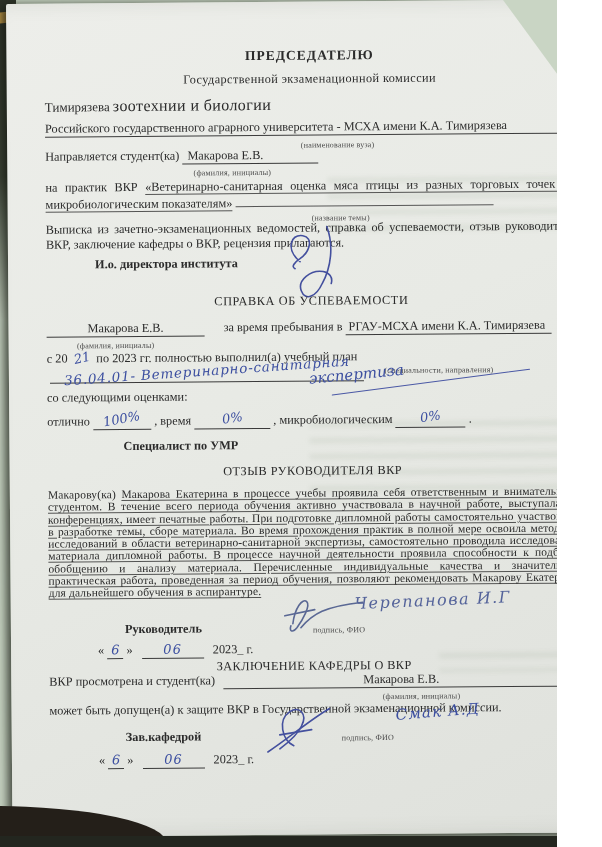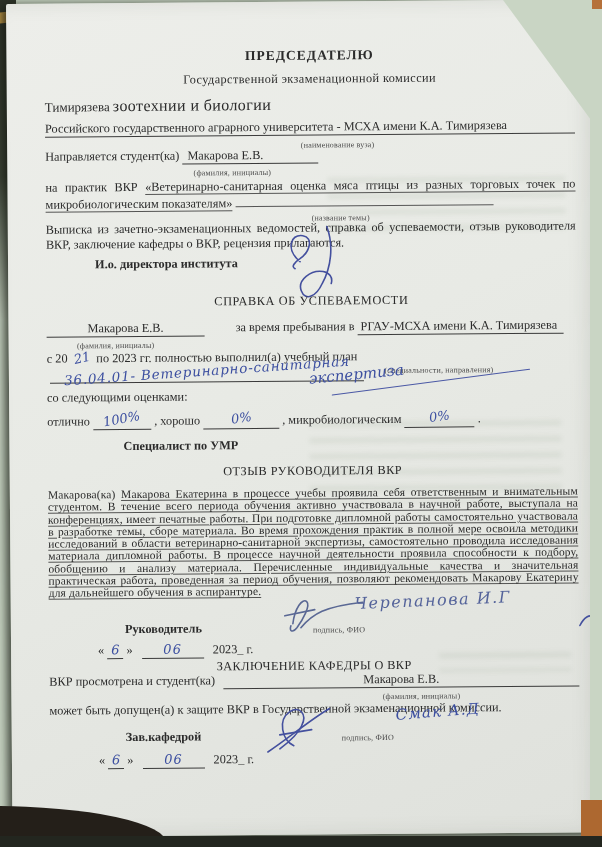--- a/index.html
+++ b/index.html
@@ -1,16 +1,16 @@
 <!DOCTYPE html>
 <html><head>
 <meta charset="utf-8">
 <style>
   html,body{margin:0;padding:0;}
-  .scene{position:relative;width:602px;height:847px;background:#c3cfbe;overflow:hidden;
+  .scene{position:relative;width:557px;height:847px;background:#c3cfbe;overflow:hidden;
          font-family:"Liberation Serif",serif;}
   .bg-dark-top-left{position:absolute;left:0;top:0;width:16px;height:320px;
     background:linear-gradient(180deg,#2e332a 0%,#3c4336 55%,rgba(60,67,54,0) 100%);}
   .bg-dark-bottom{position:absolute;left:0;top:836px;width:602px;height:11px;background:#23261f;}
   .sliver-yellow{position:absolute;left:-6px;top:9px;width:80px;height:11px;background:#c49b49;
     transform:rotate(-6deg);}
   .paper{position:absolute;left:6px;top:4px;width:592px;height:833px;
     background:linear-gradient(155deg,#edeeea 0%,#e8eae5 45%,#dfe1dc 100%);
     transform:rotate(-0.45deg);transform-origin:top left;border-radius:2px;
     box-shadow:-5px 0 8px rgba(22,26,18,0.55), 0 5px 9px rgba(22,26,18,0.5), inset -14px 0 18px rgba(120,125,115,0.18);}
@@ -77,50 +77,50 @@
     <div class="row just" style="top:219px;line-height:15.4px;">Выписка из зачетно-экзаменационных ведомостей, справка об успеваемости, отзыв руководителя ВКР, заключение кафедры о ВКР, рецензия прилагаются.</div>
     <div class="row bold" style="top:254px;left:87px;">И.о. директора института</div>
     <svg class="sig-svg" style="left:262px;top:220px;" width="92" height="90" viewBox="0 0 92 90">
       <path d="M30,40 C16,28 20,12 33,14 C44,16 40,30 30,37 C24,41 21,45 25,47"></path>
       <path d="M57,5 C64,24 61,46 52,62 C46,75 35,80 31,69 C27,58 41,48 53,50 C59,51 63,56 61,62"></path>
     </svg>
 
     <div class="row center" style="top:292px;letter-spacing:.6px;">СПРАВКА ОБ УСПЕВАЕМОСТИ</div>
     <div class="row" style="top:318px;">
       <span class="blank" style="width:158px;">Макарова Е.В.</span>
-      <span style="margin-left:28px;">за время пребывания в</span>
+      <span style="margin-left:16px;">за время пребывания в</span>
       <span class="ul" style="padding:0 6px 1px 3px;">РГАУ-МСХА имени К.А. Тимирязева</span>
     </div>
     <div class="row caption" style="top:335px;left:32px;width:150px;text-align:center;">(фамилия, инициалы)</div>
     <div class="row" style="top:347px;">
       <span>с 20</span>
       <span class="hw" style="font-size:13px;transform:rotate(-12deg);margin:0 3px;">21</span>
       <span>по 2023 гг. полностью выполнил(а) учебный план</span>
       <span class="blank" style="width:314px;margin-left:3px;"><span class="hw" style="font-size:13.5px;letter-spacing:.8px;transform:rotate(-3.5deg) translateY(-2px);white-space:nowrap;">36.04.01- Ветеринарно-санитарная</span></span>
     </div>
     <div class="row caption" style="top:362px;left:350px;width:160px;text-align:center;">(специальности, направления)</div>
     <div class="row" style="top:366px;left:300px;width:200px;">
       <span class="hw" style="font-size:15px;transform:rotate(-5deg);">экспертиза</span>
     </div>
     <div style="position:absolute;left:322px;top:381px;width:200px;height:1.4px;background:#4a58a5;transform:rotate(-7deg);border-radius:2px;"></div>
     <div class="row" style="top:387px;">со следующими оценками:</div>
     <div class="row" style="top:410px;">
       <span>отлично</span>
       <span class="blank" style="width:58px;"><span class="hw" style="font-size:13px;transform:rotate(-10deg) translateY(-2px);">100%</span></span>
-      <span>, хорошо</span>
+      <span>, время</span>
       <span class="blank" style="width:76px;"><span class="hw" style="font-size:13px;transform:rotate(-8deg) translateY(-2px);">0%</span></span>
       <span>, микробиологическим</span>
       <span class="blank" style="width:70px;"><span class="hw" style="font-size:13px;transform:rotate(-8deg) translateY(-2px);">0%</span></span>
       <span>.</span>
     </div>
     <div class="row bold" style="top:436px;left:114px;">Специалист по УМР</div>
 
     <div class="row center" style="top:462px;letter-spacing:.5px;">ОТЗЫВ РУКОВОДИТЕЛЯ ВКР</div>
     <div class="row just" style="top:485px;font-size:11.5px;line-height:12.3px;letter-spacing:.15px;">
-      <span>Макарова(ка)</span>
+      <span>Макарову(ка)</span>
       <span class="udec" style="text-underline-offset:2px;">Макарова Екатерина в процессе учебы проявила себя ответственным и внимательным студентом. В течение всего периода обучения активно участвовала в научной работе, выступала на конференциях, имеет печатные работы. При подготовке дипломной работы самостоятельно участвовала в разработке темы, сборе материала. Во время прохождения практик в полной мере освоила методики исследований в области ветеринарно-санитарной экспертизы, самостоятельно проводила исследования материала дипломной работы. В процессе научной деятельности проявила способности к подбору, обобщению и анализу материала. Перечисленные индивидуальные качества и значительная практическая работа, проведенная за период обучения, позволяют рекомендовать Макарову Екатерину для дальнейшего обучения в аспирантуре.</span>
     </div>
     <svg class="sig-svg sig-gray" style="left:268px;top:592px;" width="88" height="40" viewBox="0 0 88 40">
       <path d="M14,30 C16,14 24,4 28,8 C32,12 24,26 18,34 C14,39 10,38 12,32"></path>
       <path d="M6,22 L36,16"></path>
       <path d="M22,34 C34,20 46,13 84,9"></path>
     </svg>
     <div class="row" style="top:592px;left:344px;width:210px;">
       <span class="hw" style="font-size:16px;letter-spacing:1.5px;color:#54639a;transform:rotate(-2deg);">Черепанова И.Г</span>
     </div>

